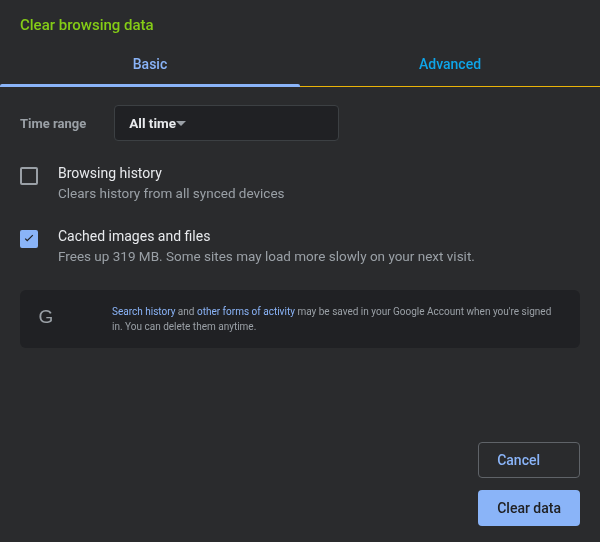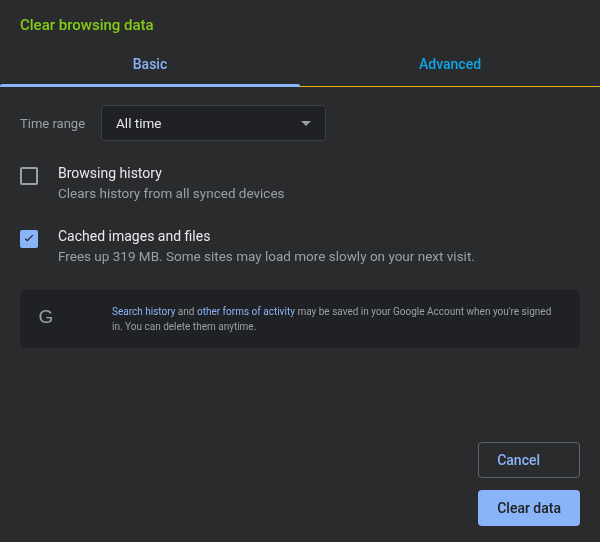--- a/index.html
+++ b/index.html
@@ -43,35 +43,36 @@
     height: 3px;
     background: #8ab4f8;
     border-radius: 2px 2px 0 0;
   }
   .body {
     padding: 18px 20px 0 20px;
   }
   .row-range {
     display: flex;
     align-items: center;
-    gap: 16px;
+    gap: 28px;
     margin-bottom: 24px;
+    font-weight: bold;
   }
   .label-range {
     color: #9aa0a6;
     font-size: 13px;
   }
   .select {
     background: #202124;
     border: 1px solid #3c4043;
     border-radius: 4px;
     padding: 9px 14px;
     width: 225px;
     display: flex;
-    justify-content: space-between;
+    justify-content: flex-start;
     align-items: center;
     cursor: pointer;
     font-size: 13.5px;
     color: #e8eaed;
   }
   .chevron {
     width: 0; height: 0;
     border-left: 5px solid transparent;
     border-right: 5px solid transparent;
     border-top: 5px solid #9aa0a6;

